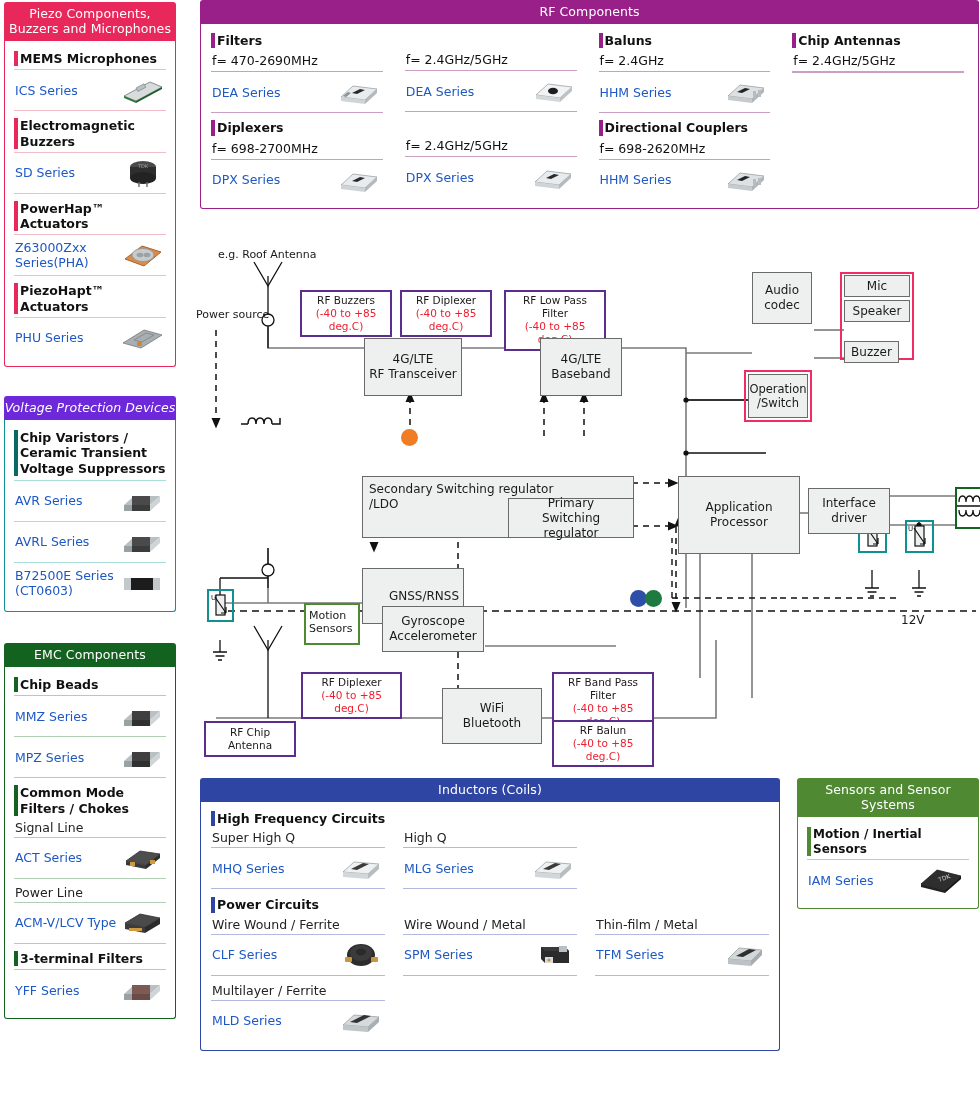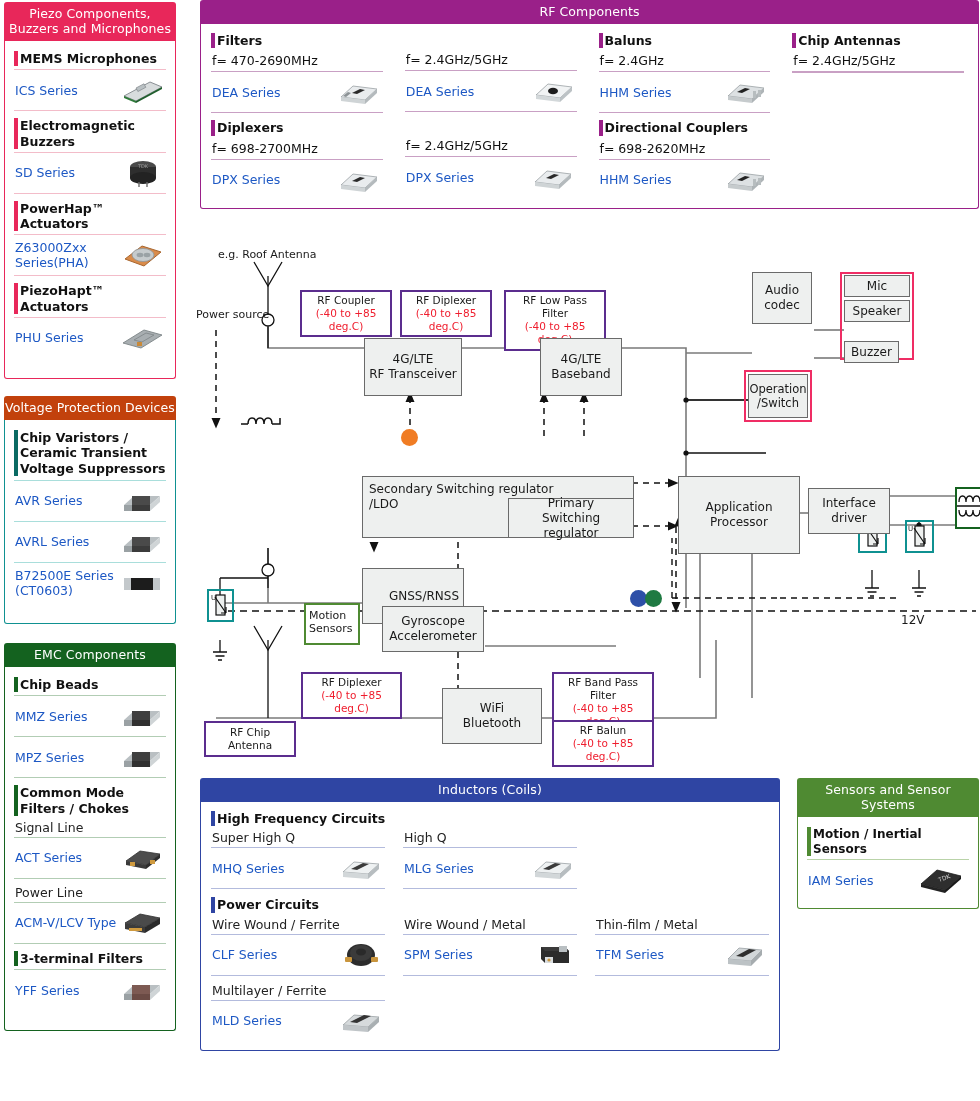--- a/index.html
+++ b/index.html
@@ -11,41 +11,41 @@
     position: relative;
     overflow: hidden;
   }
 
   
   .panel { position:absolute; background:#fff; border-radius:4px; }
   .panel-head {
     color:#fff; font-size:12.5px; text-align:center;
     padding:4px 0 5px; border-radius:3px 3px 0 0; letter-spacing:.1px;
   }
-  .panel-body { border-style:solid; border-width:0 1px 1px 1px; border-radius:0 0 3px 3px; padding:6px 9px 20px; }
+  .panel-body { border-style:solid; border-width:0 1px 1px 1px; border-radius:0 0 3px 3px; padding:6px 9px 8px; }
 
   
   .grp { display:flex; align-items:flex-end; gap:2px; font-weight:bold; font-size:12.5px; color:#111; line-height:1.22; }
   .grp .bar { width:4px; flex:0 0 4px; background:#333; align-self:stretch; min-height:14px; }
   .sub { font-size:12.5px; color:#222; padding:2px 0 2px 1px; }
   .rowline { border-bottom:1px solid #e2a7bd; }
 
   .item { display:flex; align-items:center; justify-content:space-between; min-height:40px; padding:2px 2px 2px 1px; }
   .item .lbl { font-size:12.5px; color:#1d58c4; line-height:1.2; }
   .thumb { width:44px; height:32px; flex:0 0 44px; position:relative; }
 
   
   #piezo { left:4px; top:2px; width:172px; }
   #piezo .panel-head { background:#e8275a; }
   #piezo .panel-body { border-color:#e8275a; }
   #piezo .grp .bar { background:#e8275a; }
   #piezo .rowline { border-bottom-color:#f3bcc9; }
 
   #vpd { left:4px; top:396px; width:172px; }
-  #vpd .panel-head { background:#c2410c; }
+  #vpd .panel-head { background:#6d28d9;font-style:italic; }
   #vpd .panel-body { border-color:#0f9191; }
   #vpd .grp .bar { background:#0a6a63; }
   #vpd .rowline { border-bottom-color:#a9dedb; }
 
   #emc { left:4px; top:643px; width:172px; }
   #emc .panel-head { background:#14621f; }
   #emc .panel-body { border-color:#14621f; }
   #emc .grp .bar { background:#14621f; }
   #emc .rowline { border-bottom-color:#b2cdb4; }
 
@@ -534,21 +534,21 @@
     <g fill="none" stroke="#111" stroke-width="1.5">
       <path d="M45,176 L52,176 M52,176 C52,168 60,168 60,176 C60,168 68,168 68,176 C68,168 76,168 76,176 M76,176 L84,176 L84,170"></path>
     </g>
   </svg>
 
   <div class="plainlabel" style="left:22px; top:0px;">e.g. Roof Antenna</div>
   <div class="plainlabel" style="left:0px; top:60px;">Power source</div>
   <div class="plainlabel" style="left:705px; top:365px; font-size:12px;">12V</div>
 
   <div class="callout" style="left:104px; top:42px; width:92px;">
-    <div>RF Coupler</div>
+    <div>RF Buzzers</div>
     <div class="t">(-40 to +85 deg.C)</div>
   </div>
   <div class="callout" style="left:204px; top:42px; width:92px;">
     <div>RF Diplexer</div>
     <div class="t">(-40 to +85 deg.C)</div>
   </div>
   <div class="callout" style="left:308px; top:42px; width:102px;">
     <div>RF Low Pass Filter</div>
     <div class="t">(-40 to +85 deg.C)</div>
   </div>

